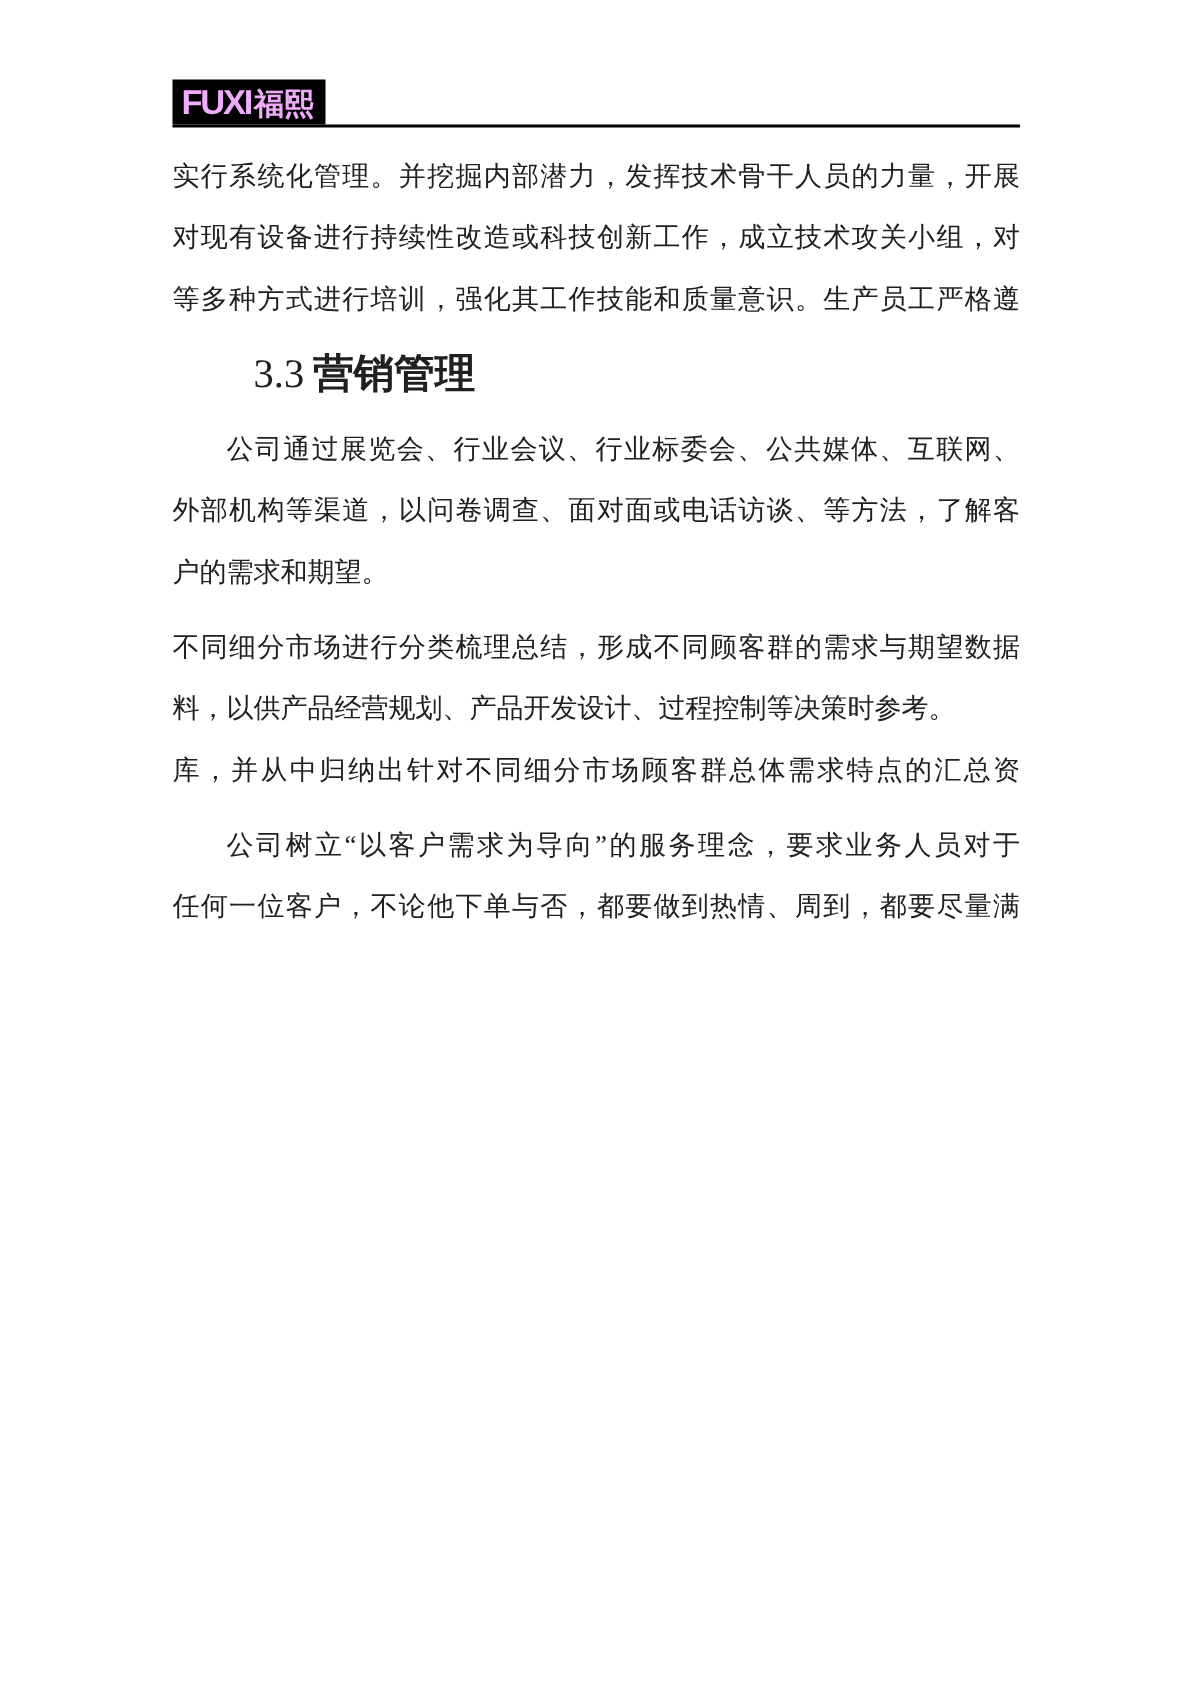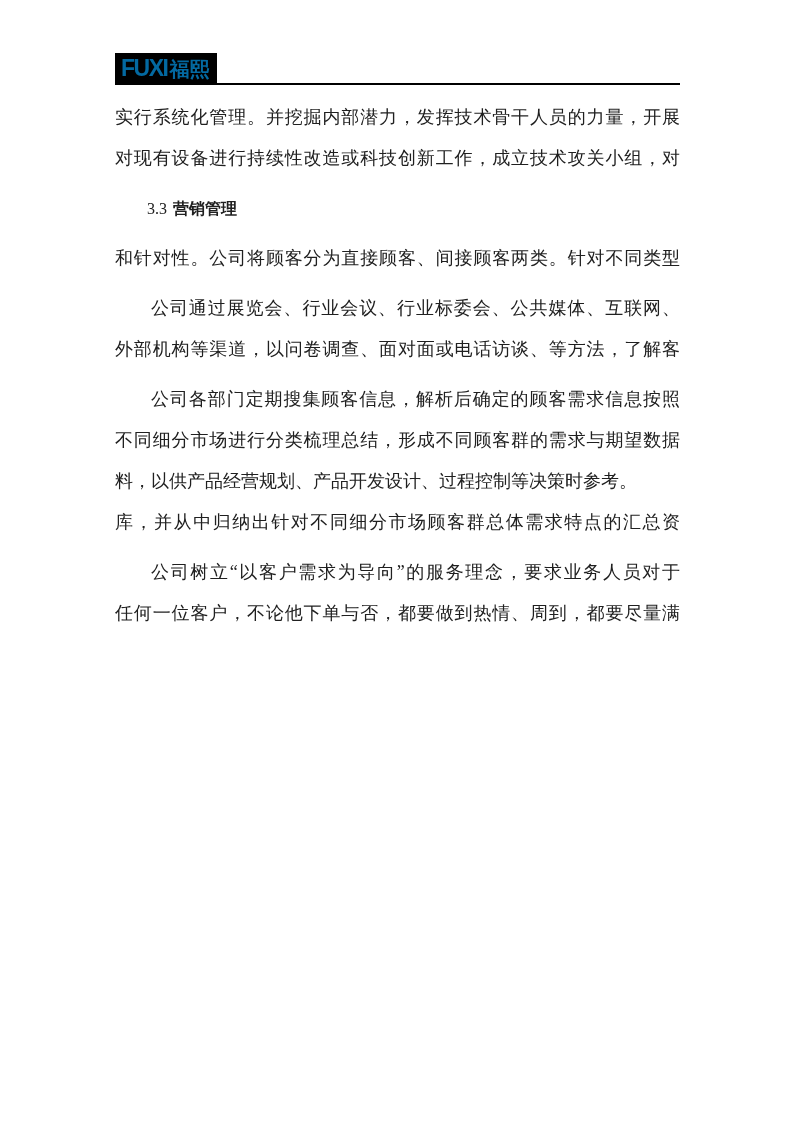--- a/index.html
+++ b/index.html
@@ -67,63 +67,63 @@
     text-align: left;
     text-align-last: left;
   }
   .indent {
     text-indent: 2em;
   }
   .heading-row {
     height: 41px;
     line-height: 41px;
     margin-top: 9px;
-    font-size: 16px;
+    font-size: 27px;
     text-indent: 2em;
   }
   .heading-row .heading-title {
     font-weight: bold;
     margin-left: 6px;
   }
 </style>
 </head>
 <body>
 
 <div class="page">
   <div class="inner">
 
     <div class="header">
-      <span class="logo" style="background: rgb(0, 0, 0); color: #0369a1;">
+      <span class="logo" style="background: rgb(0, 0, 0); color: #f0abfc;">
         <span class="latin">FUXI</span><span class="cjk">福熙</span>
       </span>
     </div>
 
     <div class="body-text">
 
       <div>
           <div class="para">
             <div class="line line-fill">实行系统化管理。并挖掘内部潜力，发挥技术骨干人员的力量，开展</div>
             <div class="line line-fill">对现有设备进行持续性改造或科技创新工作，成立技术攻关小组，对</div>
+            <div class="line line-fill">等多种方式进行培训，强化其工作技能和质量意识。生产员工严格遵</div>
           </div>
         </div>
 
       <div class="heading-row">
         <span>3.3</span><span class="heading-title">营销管理</span>
       </div>
 
       <div class="paras">
           <div class="para">
-            <div class="line line-fill">和针对性。公司将顾客分为直接顾客、间接顾客两类。针对不同类型</div>
           </div>
           <div class="para">
             <div class="line line-fill indent">公司通过展览会、行业会议、行业标委会、公共媒体、互联网、</div>
             <div class="line line-fill">外部机构等渠道，以问卷调查、面对面或电话访谈、等方法，了解客</div>
+            <div class="line line-end">户的需求和期望。</div>
           </div>
           <div class="para">
-            <div class="line line-fill indent">公司各部门定期搜集顾客信息，解析后确定的顾客需求信息按照</div>
             <div class="line line-fill">不同细分市场进行分类梳理总结，形成不同顾客群的需求与期望数据</div>
             <div class="line line-end">料，以供产品经营规划、产品开发设计、过程控制等决策时参考。</div>
             <div class="line line-fill">库，并从中归纳出针对不同细分市场顾客群总体需求特点的汇总资</div>
           </div>
           <div class="para">
             <div class="line line-fill indent">公司树立“以客户需求为导向”的服务理念，要求业务人员对于</div>
             <div class="line line-fill">任何一位客户，不论他下单与否，都要做到热情、周到，都要尽量满</div>
           </div>
         </div>
 

